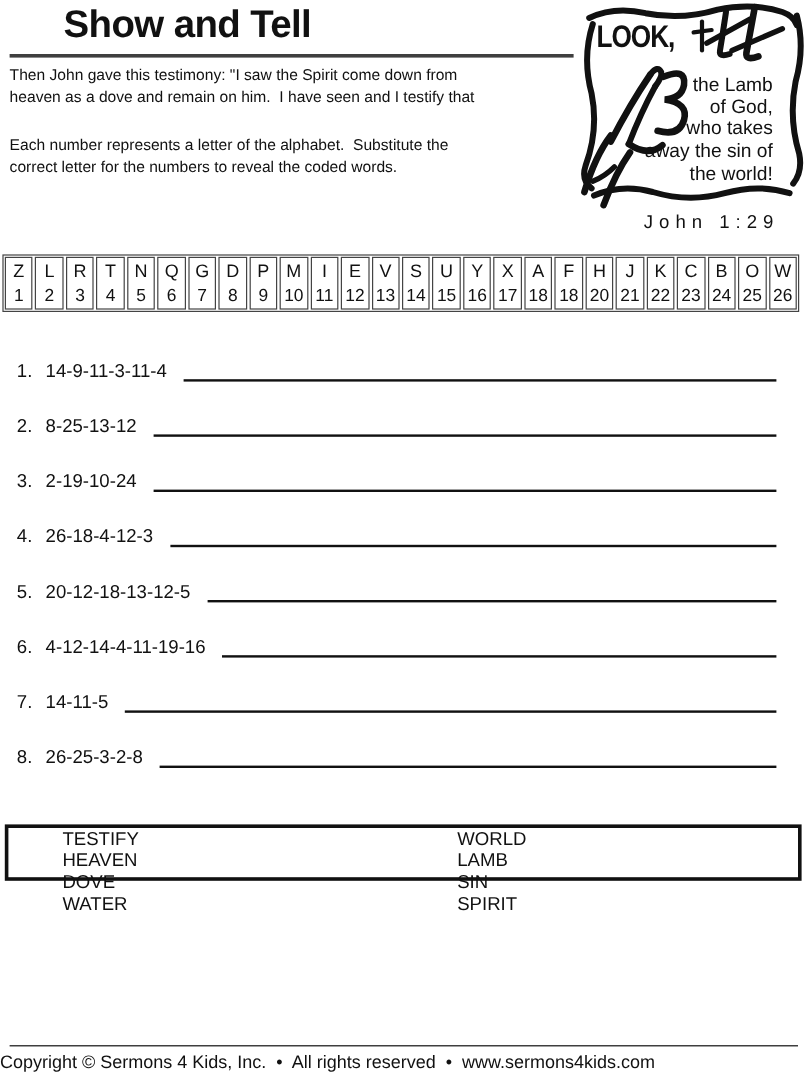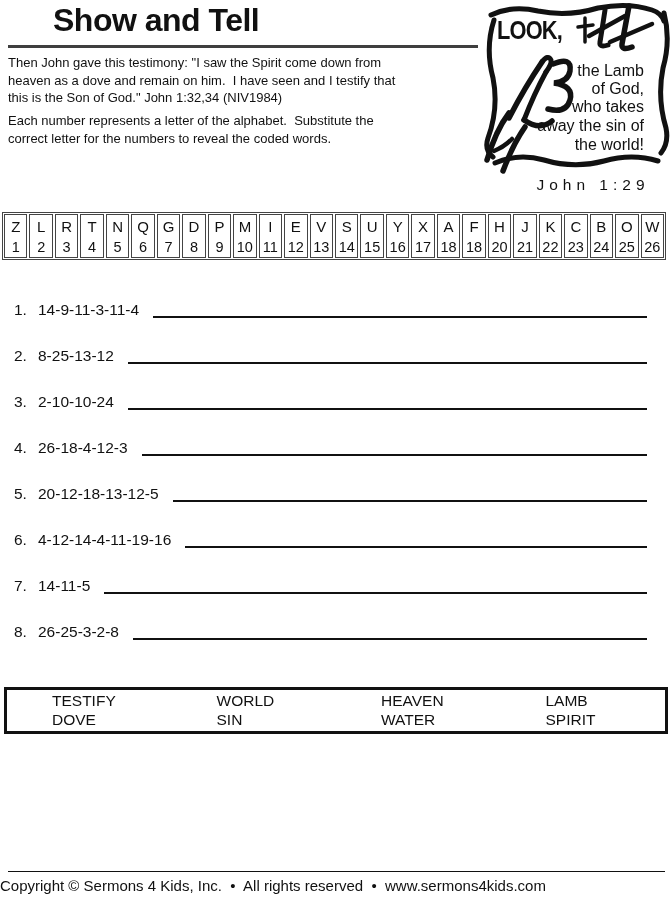--- a/index.html
+++ b/index.html
@@ -29,40 +29,39 @@
 
   .codes { position:absolute; top:287px; left:14px; right:25px; }
   .citem { display:flex; align-items:center; height:46px; font-size:15.5px; }
   .cnum { width:24px; flex:0 0 auto; }
   .ccode { flex:0 0 auto; }
   .blank { flex:1 1 auto; margin-left:14px; height:13px; border-bottom:2px solid #111111; }
 
   .wordbank {
     position:absolute; top:687px; left:4px; right:4px; height:47px;
     border:3px solid #111111; box-sizing:border-box;
-    display:grid; grid-template-columns:repeat(4,1fr); grid-template-rows:1fr 1fr;
+    display:grid; grid-template-columns:repeat(2,1fr); grid-template-rows:1fr 1fr;
     align-items:center; padding:1px 0; background:#ffffff;
   }
   .wb { padding-left:45px; font-size:15.5px; }
 
   .footer-rule { position:absolute; top:871px; left:8px; right:7px; border-top:1.5px solid #111111; }
   .footer-text { position:absolute; top:877px; left:0; width:100%; font-size:15px; white-space:pre; }
 </style>
 </head>
 <body>
 
 <div class="page">
 
   <div class="title">Show and Tell</div>
   <div class="title-rule"></div>
 
   <div class="textblock scripture">
     <div class="line">Then John gave this testimony: "I saw the Spirit come down from</div>
     <div class="line">heaven as a dove and remain on him.  I have seen and I testify that</div>
-    <div class="line">this is the Son of God." John 1:32,34 (NIV1984)</div>
   </div>
 
   <div class="textblock instructions">
     <div class="line">Each number represents a letter of the alphabet.  Substitute the</div>
     <div class="line">correct letter for the numbers to reveal the coded words.</div>
   </div>
 
   <svg class="badge" width="189" height="198" viewBox="0 0 189 198">
     <g stroke="#111111" fill="none" stroke-linecap="round">
       <path d="M 12,20 Q 3,48 11,78 Q 17,108 6,138 Q 2,150 11,157" stroke-width="5"></path>
@@ -212,21 +211,21 @@
       <span class="ccode">14-9-11-3-11-4</span>
       <span class="blank"></span>
     </div>
     <div class="citem">
       <span class="cnum">2.</span>
       <span class="ccode">8-25-13-12</span>
       <span class="blank"></span>
     </div>
     <div class="citem">
       <span class="cnum">3.</span>
-      <span class="ccode">2-10-10-24</span>
+      <span class="ccode">2-19-10-24</span>
       <span class="blank"></span>
     </div>
     <div class="citem">
       <span class="cnum">4.</span>
       <span class="ccode">26-18-4-12-3</span>
       <span class="blank"></span>
     </div>
     <div class="citem">
       <span class="cnum">5.</span>
       <span class="ccode">20-12-18-13-12-5</span>

